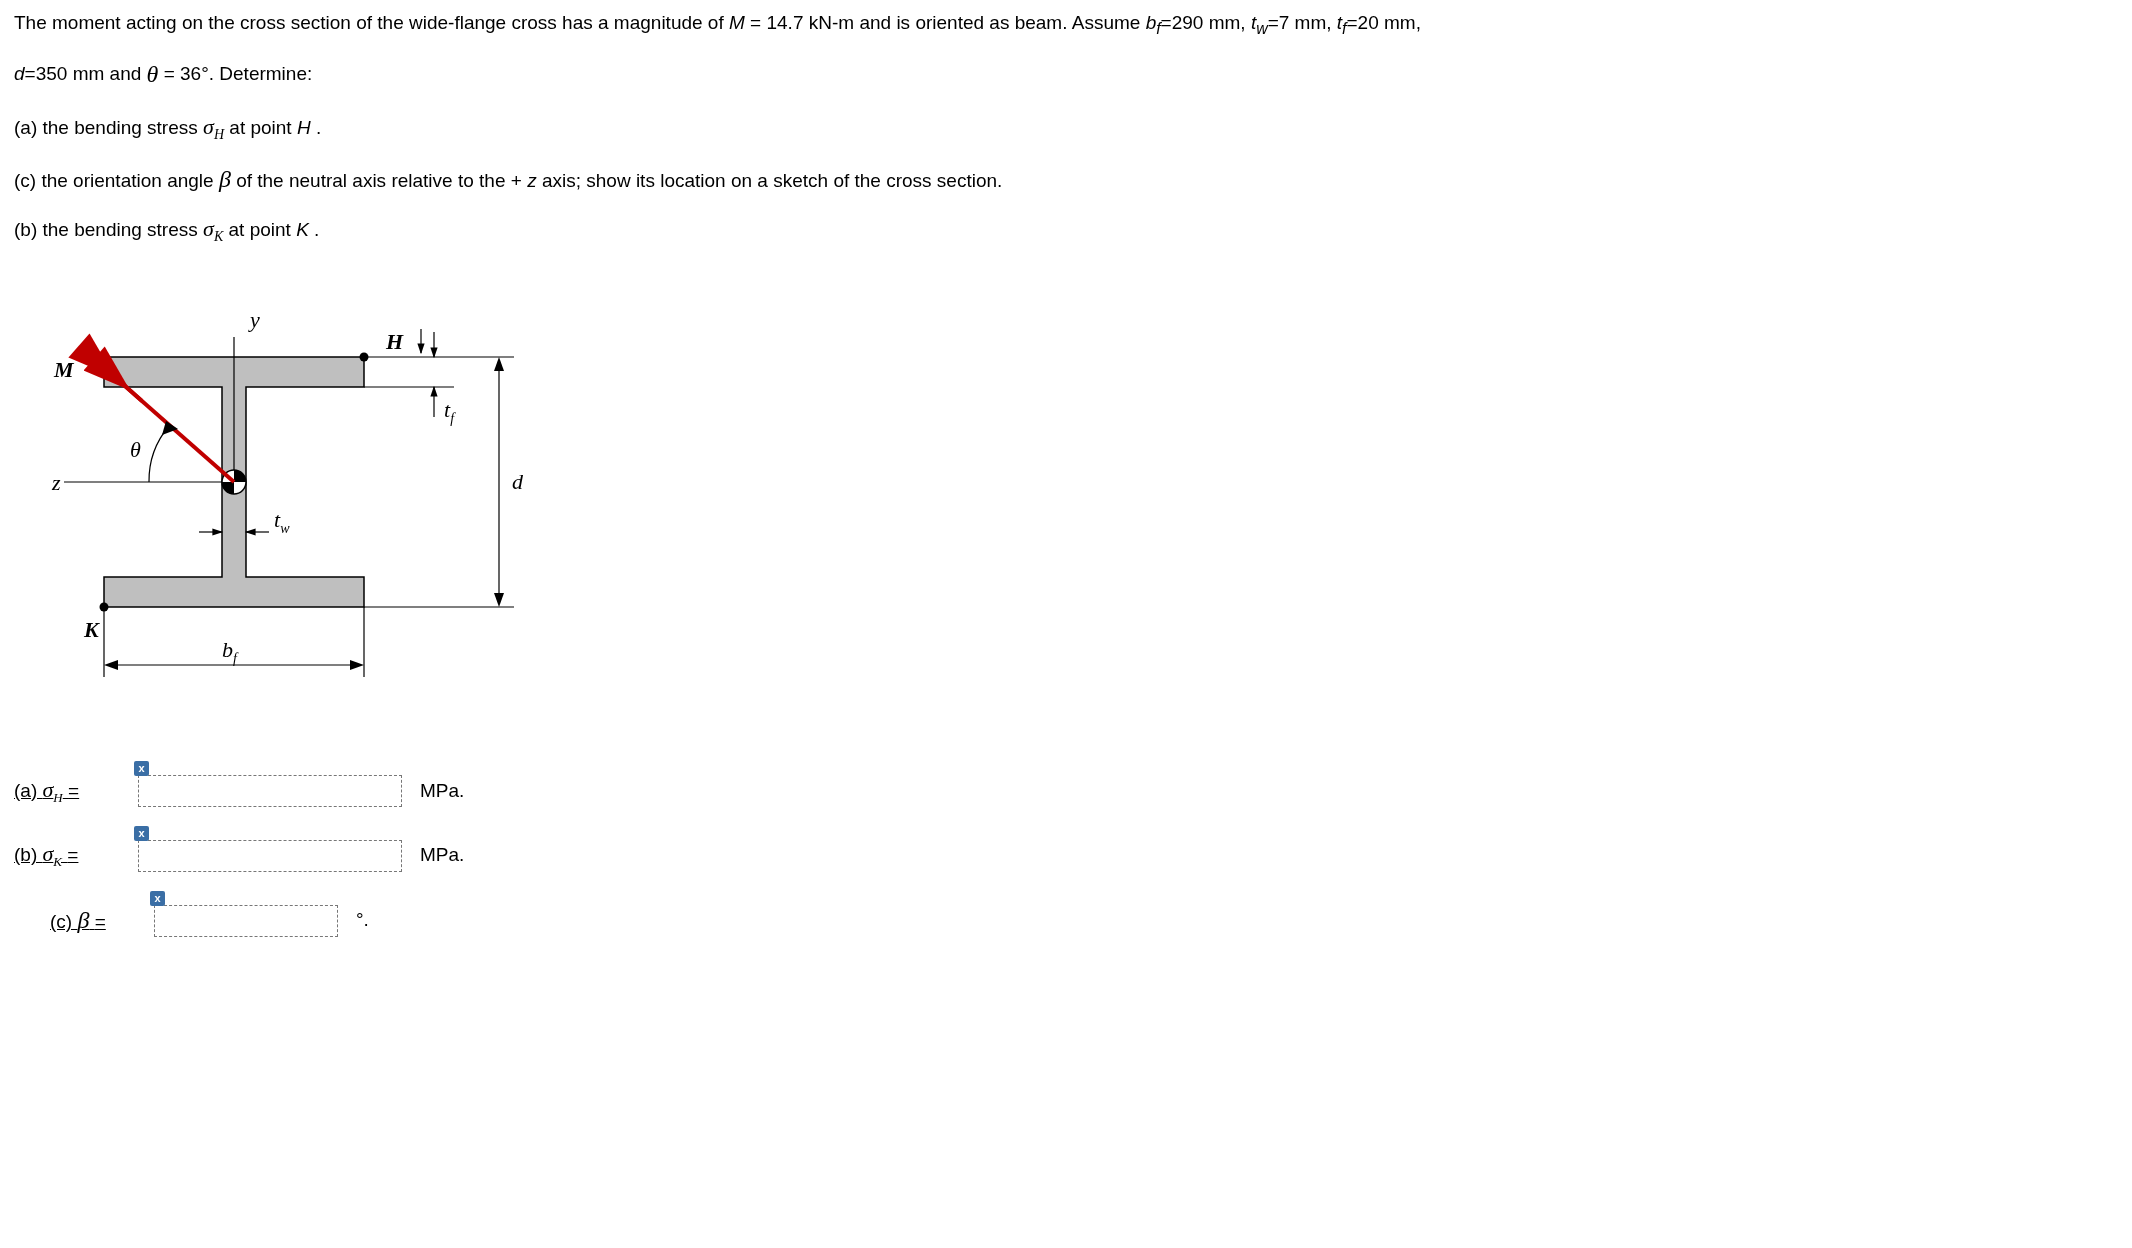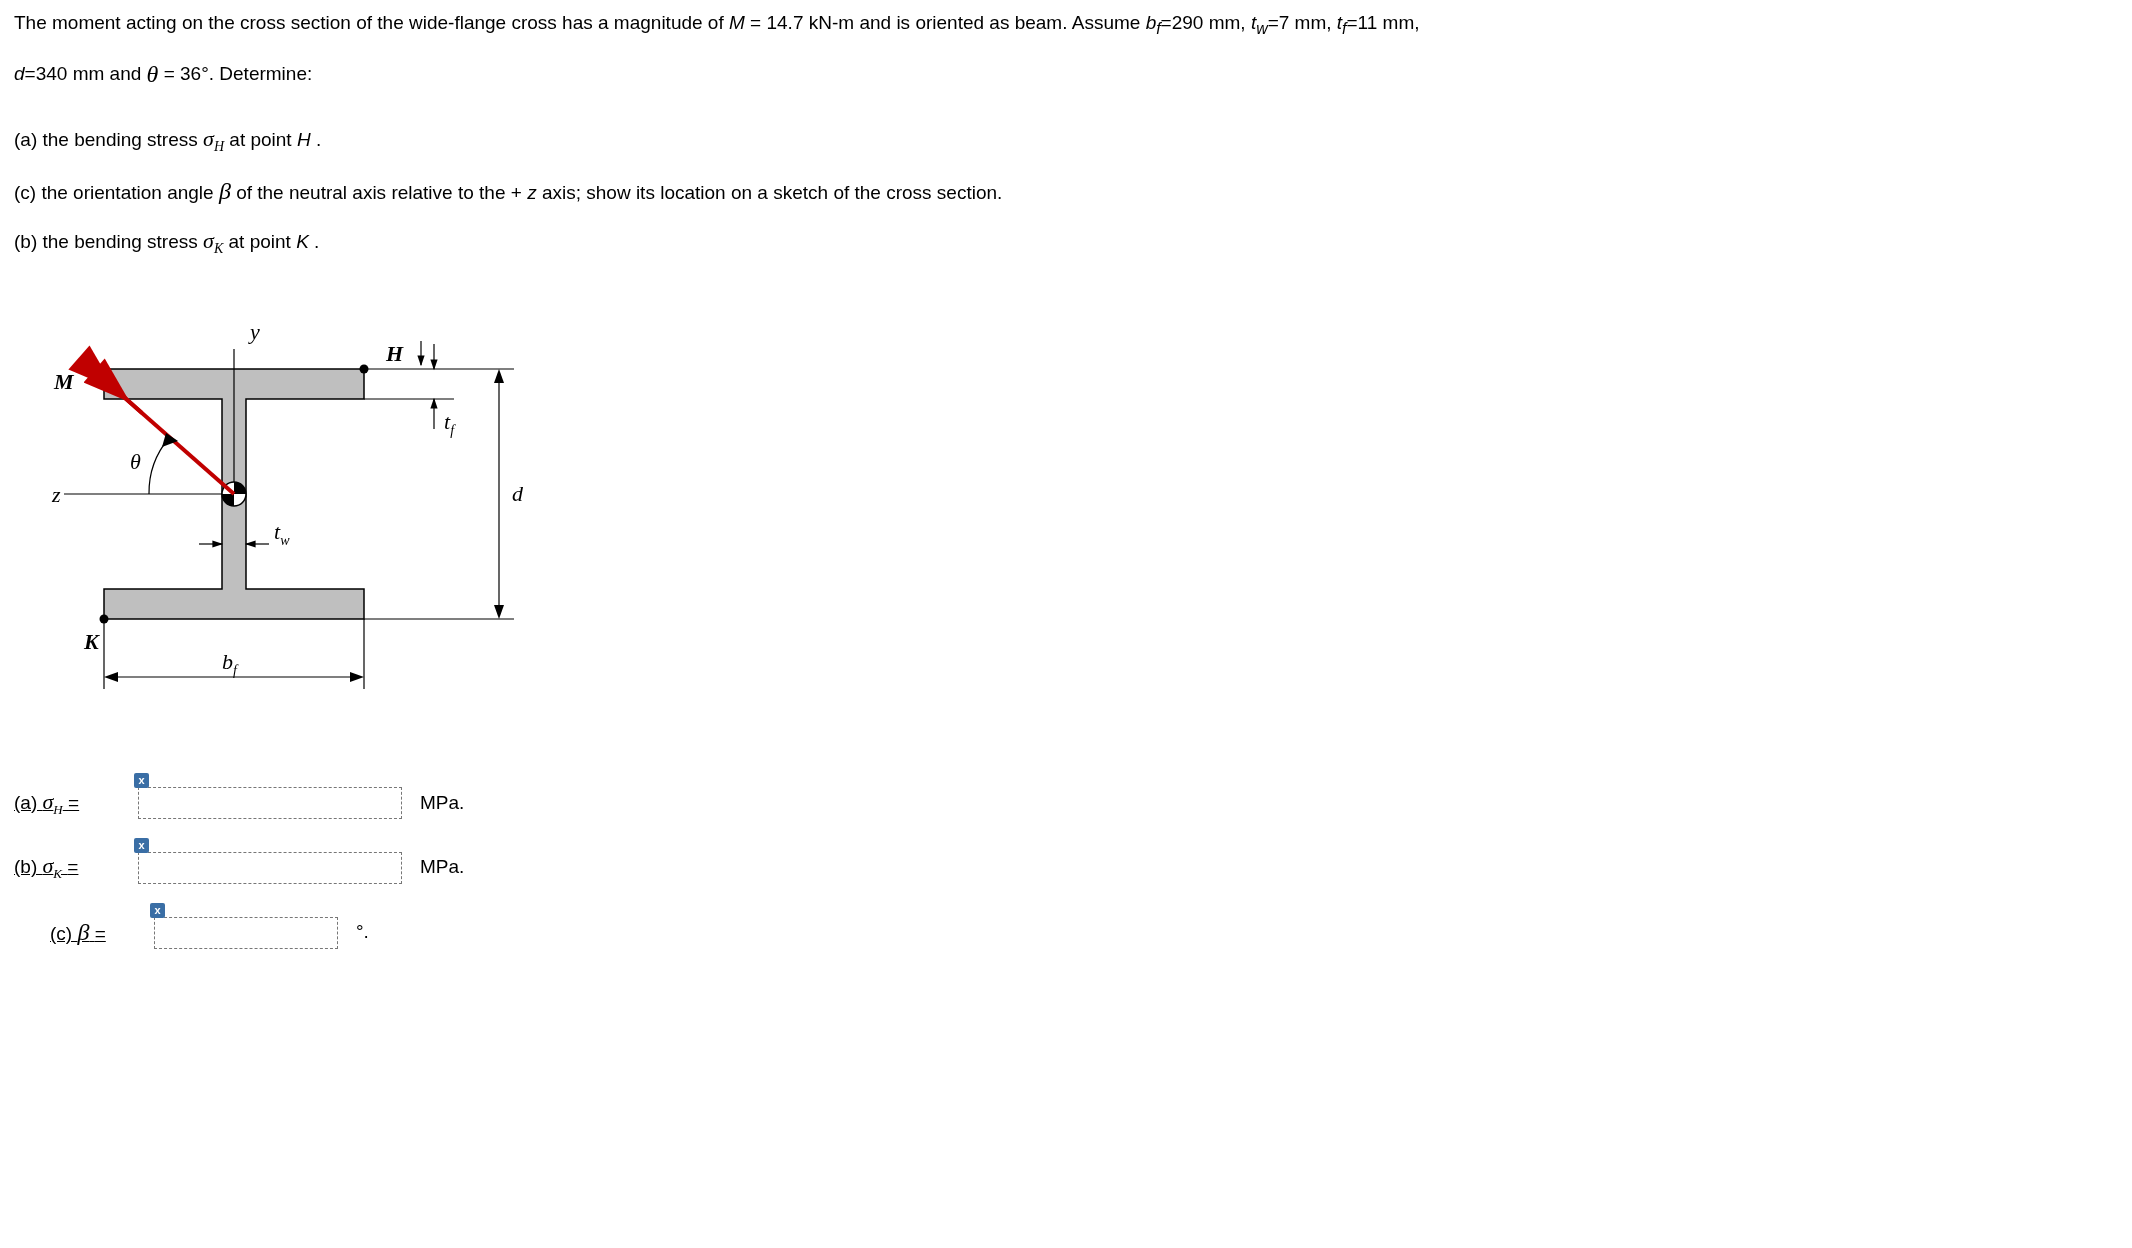--- a/index.html
+++ b/index.html
@@ -73,30 +73,30 @@
 <body>
 
 <div class="page">
 
   <p class="line">
     <span>The moment acting on the cross section of the wide-flange cross has a magnitude of </span>
     <span><i>M</i> = 14.7 kN-m</span>
     <span> and is oriented as beam. Assume </span>
     <span><i>b<sub>f</sub></i></span><span>=290 mm, </span>
     <span><i>t<sub>w</sub></i></span><span>=7 mm, </span>
-    <span><i>t<sub>f</sub></i></span><span>=11 mm,</span>
-  </p>
-
-  <p class="line">
-    <span><i>d</i></span><span>=340 mm and  </span>
+    <span><i>t<sub>f</sub></i></span><span>=20 mm,</span>
+  </p>
+
+  <p class="line">
+    <span><i>d</i></span><span>=350 mm and  </span>
     <span class="theta" style="font-size:24px; vertical-align:-2px;">θ</span>
     <span> =   36°. Determine:</span>
   </p>
 
-  <p class="line" style="margin-top:32px;">
+  <p class="line" style="margin-top:20px;">
     <span>(a) the bending stress  </span>
     <span class="sigma" style="font-size:22px;"><span>σ</span><sub style="font-size:14px;">H</sub></span>
     <span>  at point </span>
     <i>H</i>
     <span>.</span>
   </p>
 
   <p class="line">
     <span>(c) the orientation angle  </span>
     <span class="beta" style="font-size:24px;">β</span>

